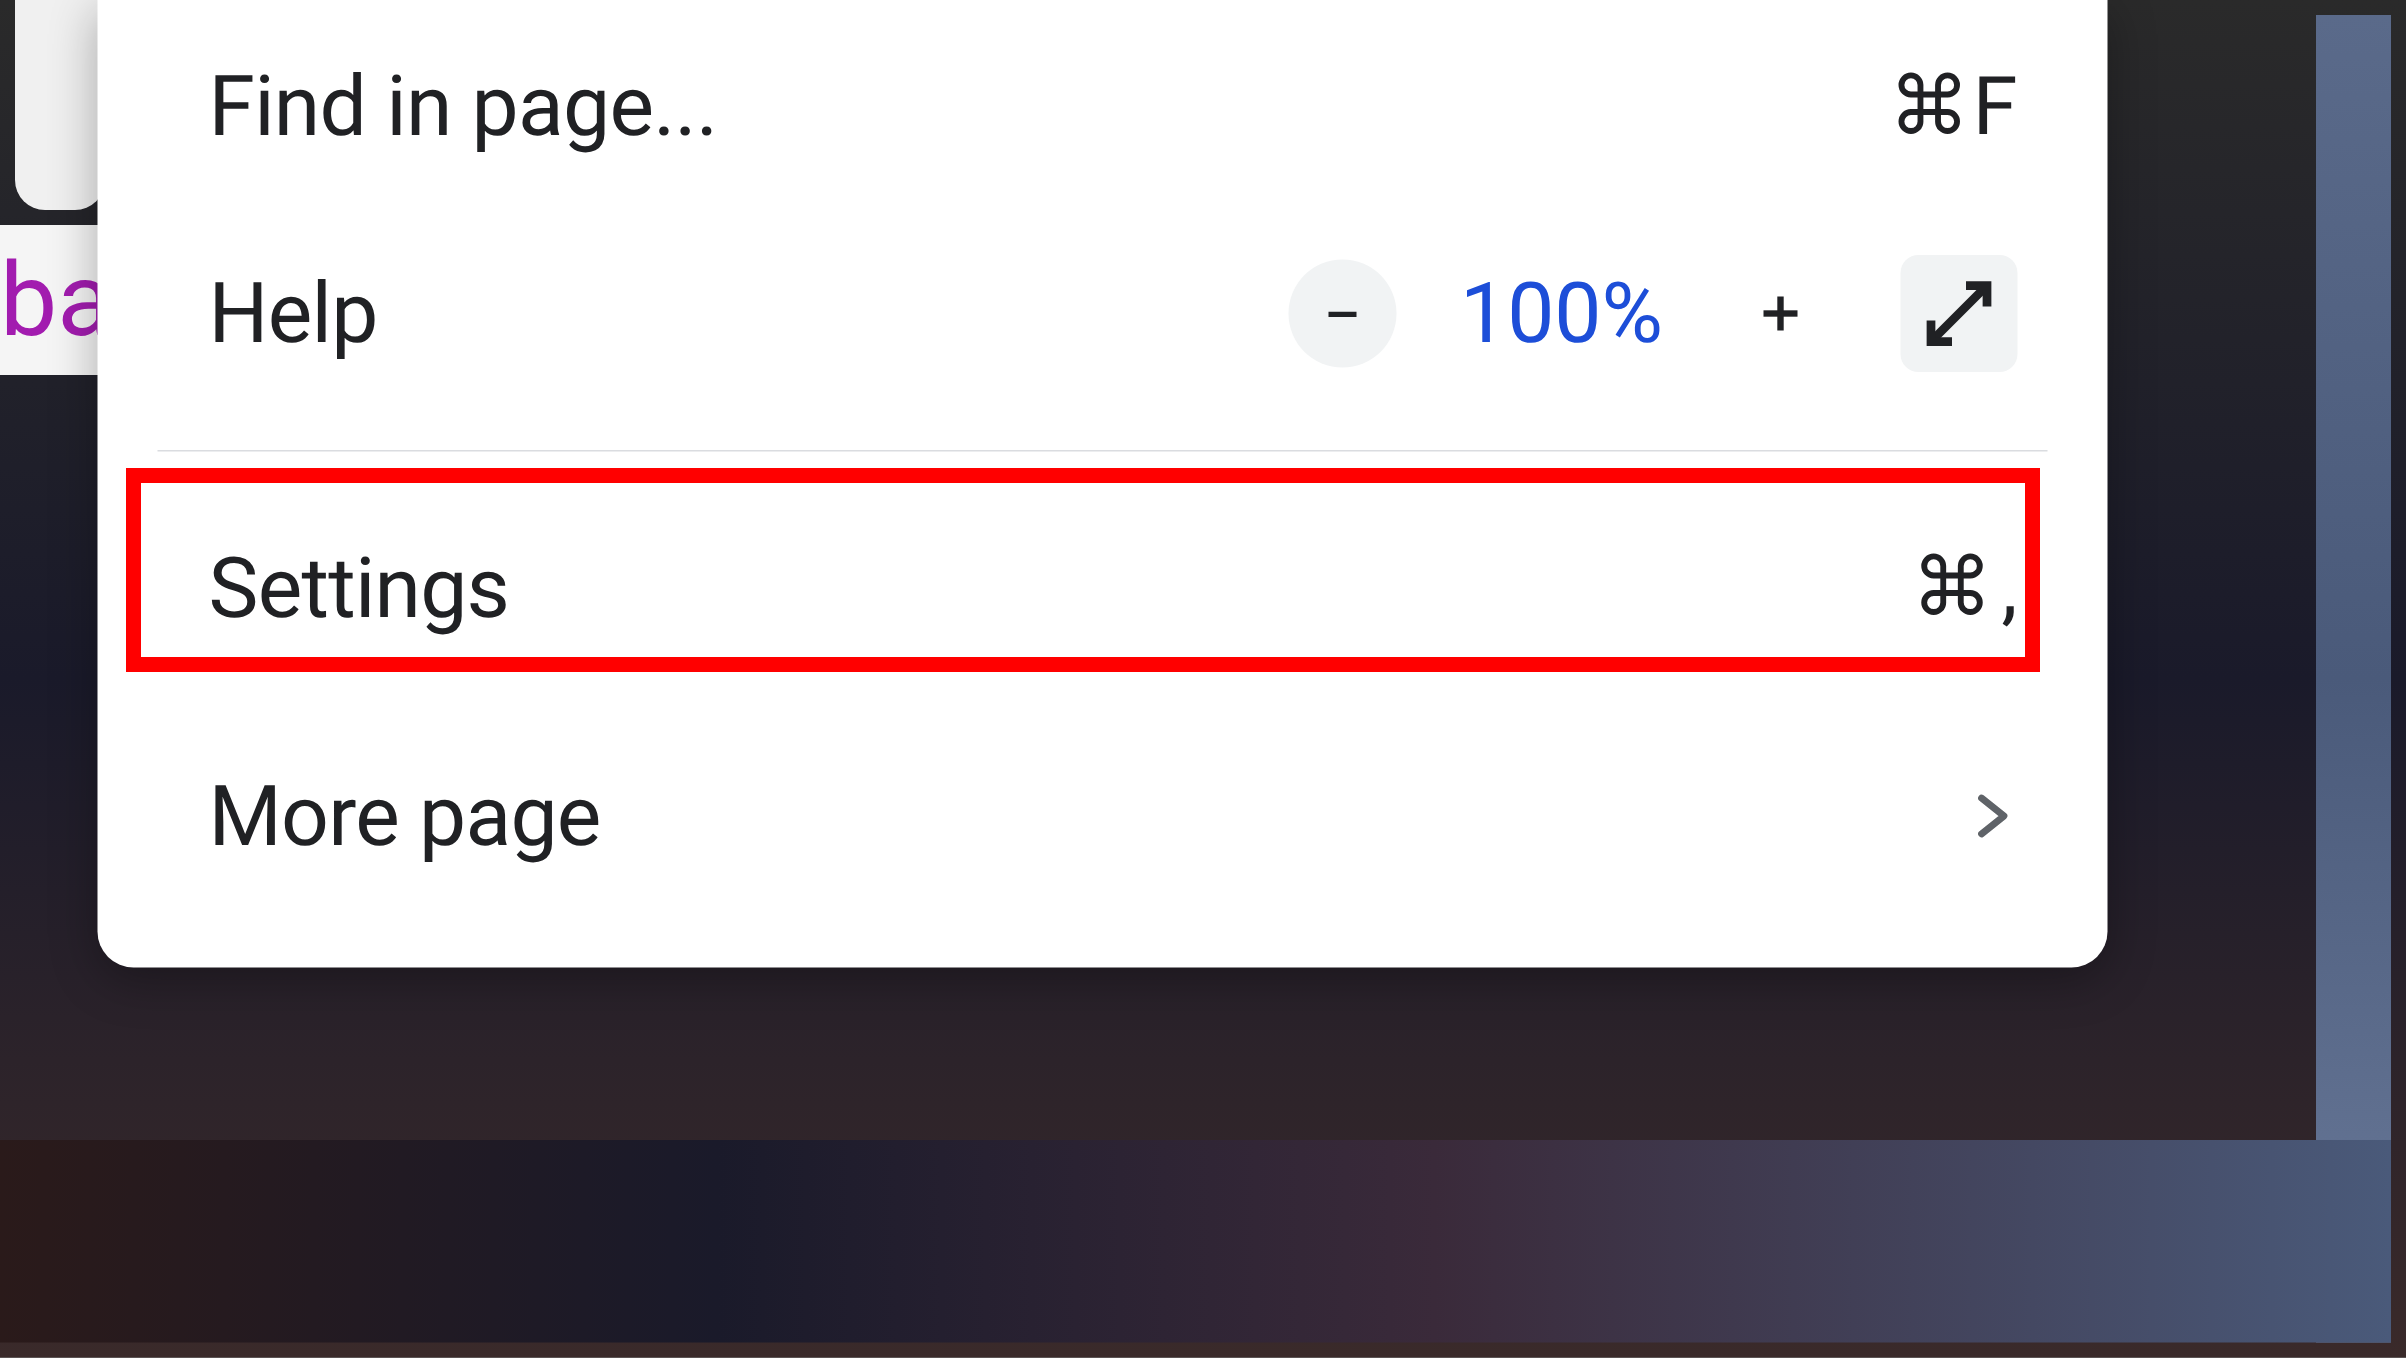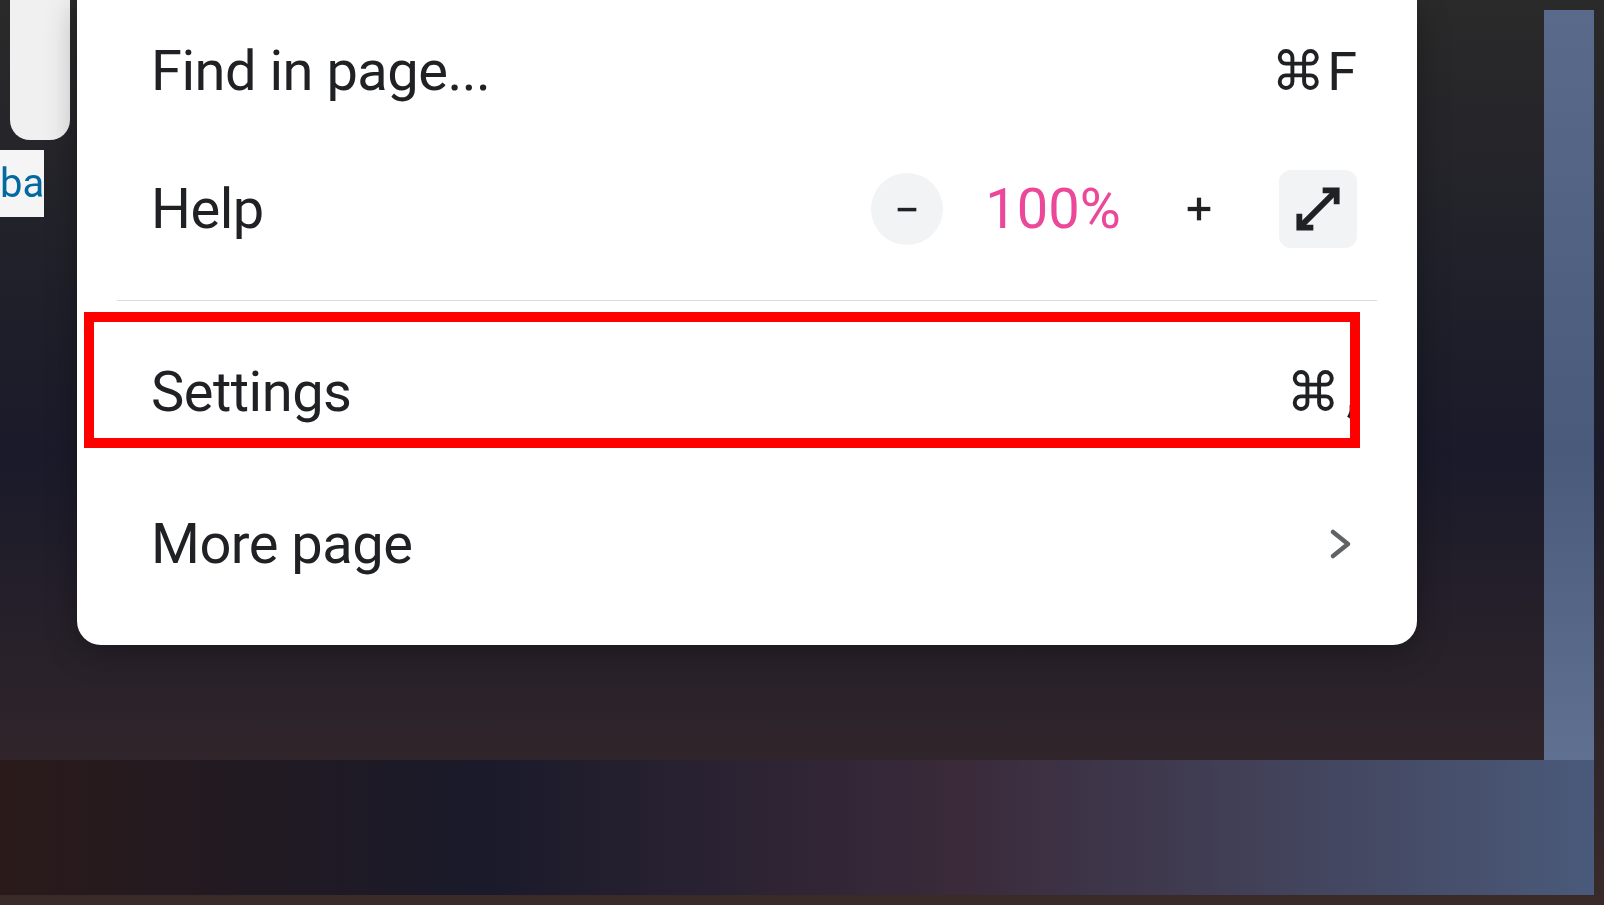--- a/index.html
+++ b/index.html
@@ -22,22 +22,22 @@
       top: 0;
       width: 60px;
       height: 140px;
       background: #f0f0f0;
       border-radius: 0 0 20px 20px;
     }
     .backdrop-text {
       position: absolute;
       left: 0;
       top: 150px;
-      font-size: 40px;
-      color: #0369a1;
+      font-size: 68px;
+      color: #a21caf;
       background: #f5f5f5;
       padding: 10px 0;
       font-weight: 400;
     }
     .backdrop-image {
       position: absolute;
       left: 0;
       bottom: 10px;
       right: 10px;
       top: 760px;
@@ -53,21 +53,20 @@
     }
     .menu {
       position: absolute;
       left: 65px;
       top: 0;
       width: 1340px;
       background: #ffffff;
       border-radius: 0 0 24px 24px;
       box-shadow: 0 8px 32px rgba(0,0,0,0.3);
       padding-bottom: 30px;
-      margin-left: 12px;
     }
     .menu-item {
       display: flex;
       align-items: center;
       justify-content: space-between;
       padding: 38px 60px 38px 74px;
       font-size: 56px;
       color: #202124;
       cursor: pointer;
       position: relative;
@@ -99,21 +98,21 @@
       color: #202124;
       cursor: pointer;
       background: transparent;
       border: none;
     }
     .zoom-btn.minus {
       background: #f1f3f4;
     }
     .zoom-value {
       font-size: 56px;
-      color: #ec4899;
+      color: #1d4ed8;
       min-width: 160px;
       text-align: center;
     }
     .fullscreen-btn {
       width: 78px;
       height: 78px;
       border-radius: 12px;
       background: #f1f3f4;
       display: flex;
       align-items: center;

